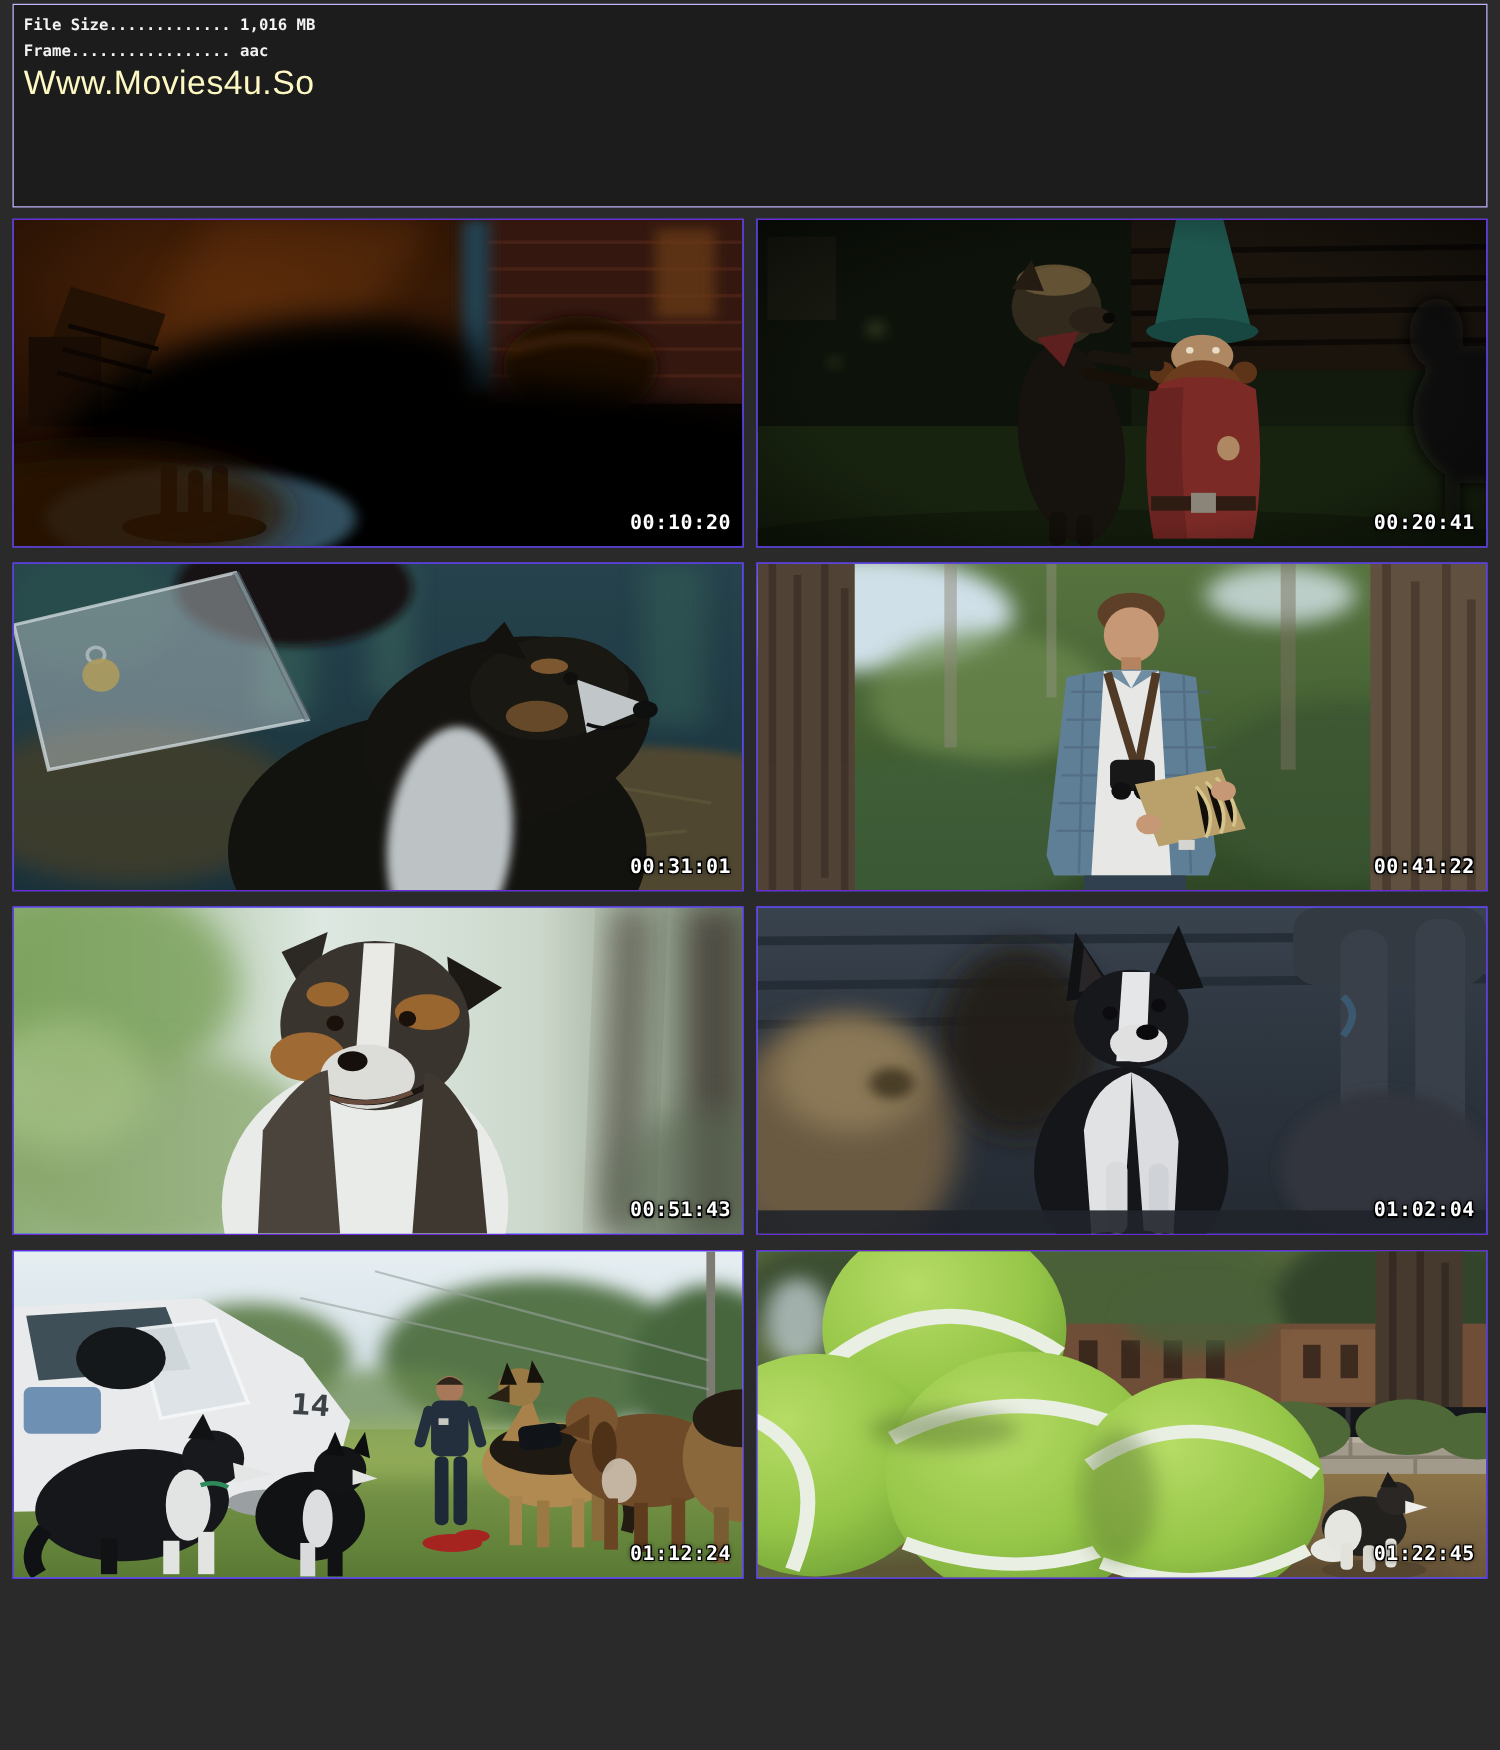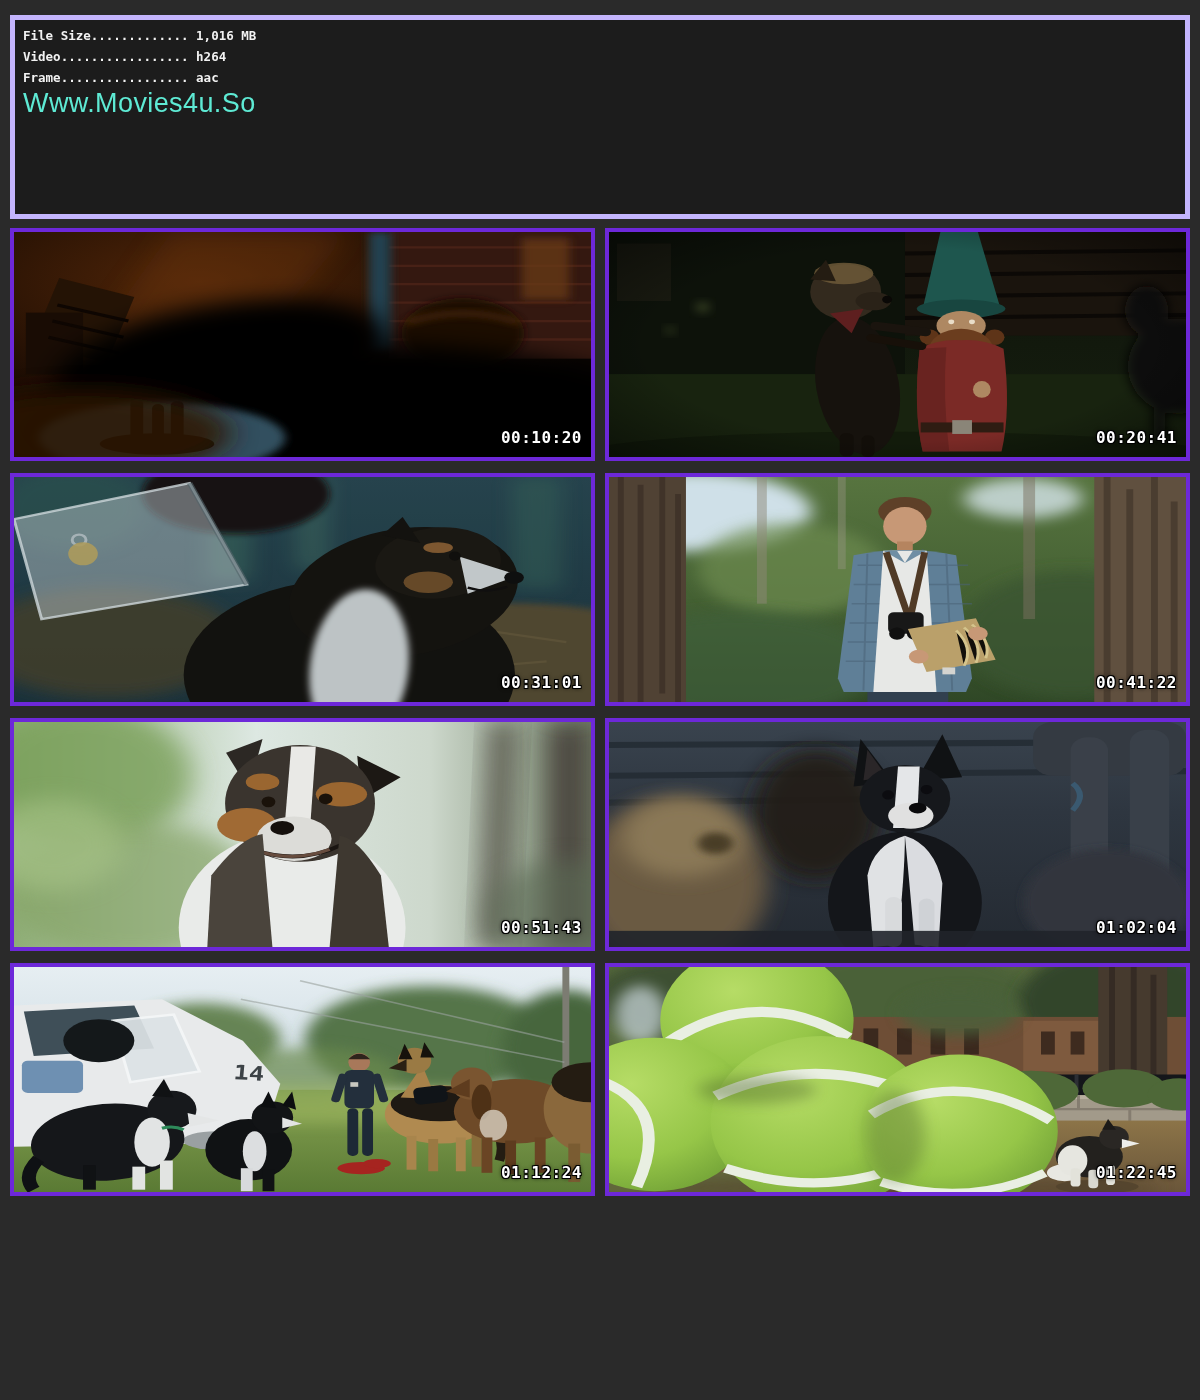--- a/index.html
+++ b/index.html
@@ -1,32 +1,31 @@
 <!DOCTYPE html>
 <html><head>
 <meta charset="utf-8">
 <style>
 *{box-sizing:border-box;margin:0;padding:0}
 body{width:1200px;height:1400px;background:#2a2a2a;overflow:hidden;font-family:"DejaVu Sans Mono",monospace}
-.info-panel{margin:15px 10px 0;height:204px;background:#1c1c1c;border:5px solid #c4b5fd;padding:5px 8px 0;overflow:hidden}
+.info-panel{margin:3px 10px 0;height:163px;background:#1c1c1c;border:1px solid #c4b5fd;padding:5px 8px 0;overflow:hidden}
 .info-line{font:bold 12.5px/21px "DejaVu Sans Mono",monospace;color:#f2f2f2;white-space:pre}
 .info-line .val{padding-left:7.5px}
-.watermark{font:400 27px/28px "Liberation Sans",sans-serif;color:#5eead4;letter-spacing:.4px;margin-top:1px}
+.watermark{font:400 27px/28px "Liberation Sans",sans-serif;color:#fef9c3;letter-spacing:.4px;margin-top:1px}
 .grid{margin:9px 10px 0;display:grid;grid-template-columns:1fr 1fr;column-gap:10px;row-gap:12px}
-.shot{position:relative;height:233px;border:4px solid #6d28d9;background:#3b82f6;overflow:hidden}
+.shot{position:relative;height:263px;border:1px solid #6d28d9;background:#3b82f6;overflow:hidden}
 .shot svg{display:block;width:100%;height:100%}
 .ts{position:absolute;right:9px;bottom:10px;font:bold 16px "DejaVu Sans Mono",monospace;color:#fff;letter-spacing:.5px;
     text-shadow:-1px -1px 0 #000,1px -1px 0 #000,-1px 1px 0 #000,1px 1px 0 #000,0 0 4px #000}
 </style>
 </head>
 <body>
 
 <div class="info-panel">
   <div class="info-line"><span>File Size</span><span>.............</span><span class="val">1,016 MB</span></div>
-  <div class="info-line"><span>Video</span><span>.................</span><span class="val">h264</span></div>
   <div class="info-line"><span>Frame</span><span>.................</span><span class="val">aac</span></div>
   <div class="watermark">Www.Movies4u.So</div>
 </div>
 
 <div class="grid">
 
   <figure class="shot" aria-label="Dark alley at night with blurred dog silhouette, warm lit brick wall and pallets">
     <svg viewBox="0 0 585 293" preserveAspectRatio="none">
       <defs>
         <radialGradient id="s1glow" cx="32%" cy="22%" r="75%">

